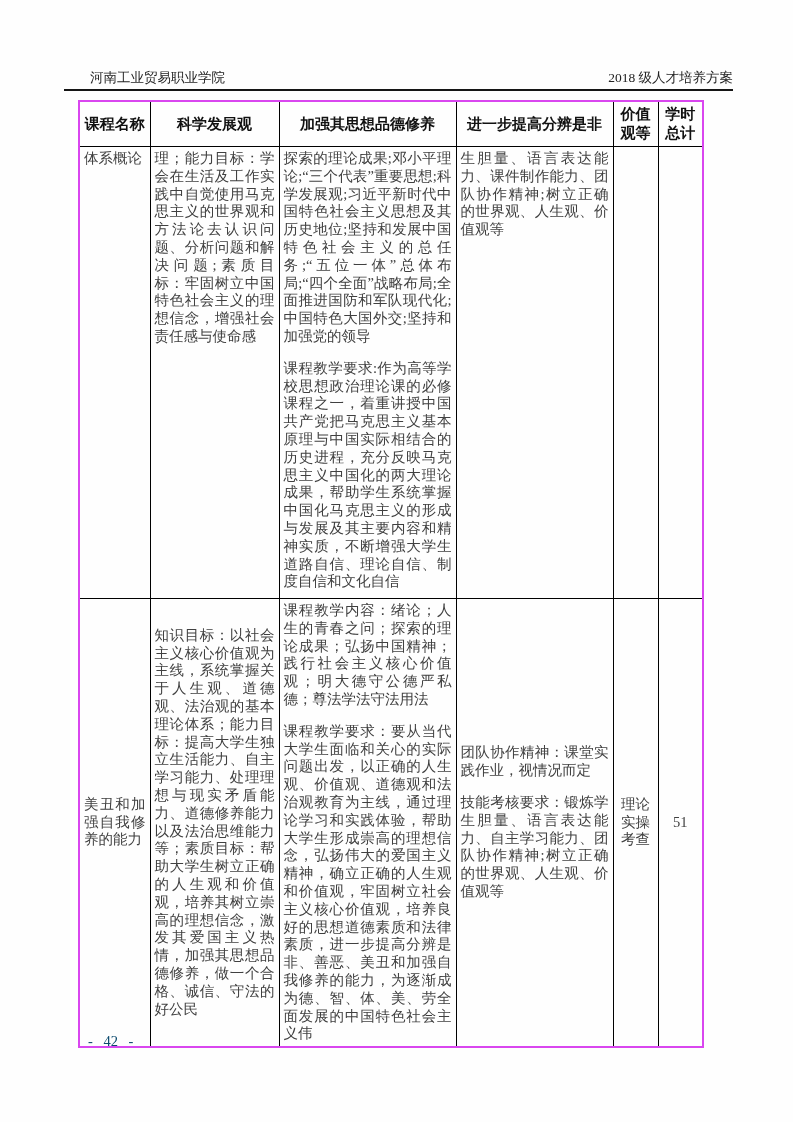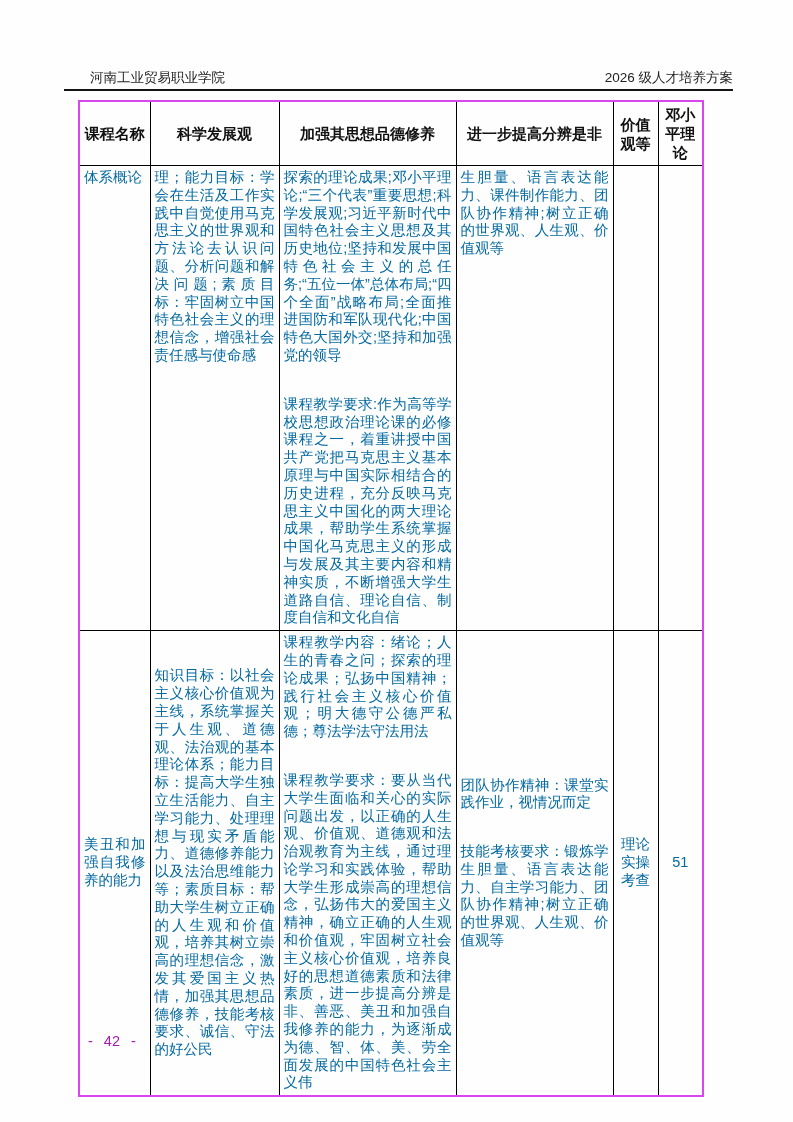--- a/index.html
+++ b/index.html
@@ -1,21 +1,21 @@
 <!DOCTYPE html>
 <html><head>
 <meta charset="utf-8">
 <style>
   html,body{margin:0;padding:0;background:#e8e8e8;}
   .page{
     position:relative;
     width:793px;height:1122px;
     background:#fefefe;
     margin:0 auto;
-    font-family:Liberation Sans, sans-serif;
+    font-family:Liberation Serif, serif;
     color:#1a1a1a;
     overflow:hidden;
   }
   .header{
     position:absolute;left:90px;top:70px;width:643px;
     display:flex;justify-content:space-between;
     font-size:13.5px;line-height:16px;color:#222;
   }
   .header-rule{
     position:absolute;left:64px;top:89px;width:669px;height:0;
@@ -33,63 +33,63 @@
     font-weight:normal;
     overflow:hidden;
   }
   .course-table th{
     font-weight:bold;font-size:15px;line-height:19px;
     text-align:center;vertical-align:middle;color:#111;
   }
   .course-table td{
     font-size:14.5px;line-height:17.8px;
     text-align:justify;text-justify:inter-character;
-    color:#0369a1;
+    color:#404040;
   }
   tr.head-row{height:40px;}
   tr.row-1{height:452px;}
   tr.row-2{height:416px;}
   td.v-top{vertical-align:top;}
   td.v-mid{vertical-align:middle;}
   td.h-center{text-align:center;}
   .cell p{margin:0;}
-  .cell p.gap{margin-top:31px;}
+  .cell p.gap{margin-top:14px;}
   .footer{
     position:absolute;left:88px;top:1033px;
-    font-size:14.5px;color:#a21caf;word-spacing:7px;
+    font-size:14.5px;color:#0c4a6e;word-spacing:7px;
   }
 </style>
 </head>
 <body>
 
 <div class="page">
 
   <div class="header">
     <span>河南工业贸易职业学院</span>
-    <span>2026 级人才培养方案</span>
+    <span>2018 级人才培养方案</span>
   </div>
   <div class="header-rule"></div>
 
   <table class="course-table">
     <colgroup>
       <col style="width:71px">
       <col style="width:129px">
       <col style="width:177px">
       <col style="width:157px">
       <col style="width:45px">
       <col style="width:45px">
     </colgroup>
     <tbody>
       <tr class="head-row">
         <th>课程名称</th>
         <th>科学发展观</th>
         <th>加强其思想品德修养</th>
         <th>进一步提高分辨是非</th>
         <th>价值观等</th>
-        <th>邓小平理论</th>
+        <th>学时总计</th>
       </tr>
 
       <tr class="row-1">
         <td class="v-top cell">
           <p>体系概论</p>
         </td>
         <td class="v-top cell">
           <p>理；能力目标：学会在生活及工作实践中自觉使用马克思主义的世界观和方法论去认识问题、分析问题和解决问题;素质目标：牢固树立中国特色社会主义的理想信念，增强社会责任感与使命感</p>
         </td>
         <td class="v-top cell">
@@ -105,21 +105,21 @@
         <td class="v-mid h-center cell">
           <p></p>
         </td>
       </tr>
 
       <tr class="row-2">
         <td class="v-mid cell">
           <p>美丑和加强自我修养的能力</p>
         </td>
         <td class="v-mid cell">
-          <p>知识目标：以社会主义核心价值观为主线，系统掌握关于人生观、道德观、法治观的基本理论体系；能力目标：提高大学生独立生活能力、自主学习能力、处理理想与现实矛盾能力、道德修养能力以及法治思维能力等；素质目标：帮助大学生树立正确的人生观和价值观，培养其树立崇高的理想信念，激发其爱国主义热情，加强其思想品德修养，技能考核要求、诚信、守法的好公民</p>
+          <p>知识目标：以社会主义核心价值观为主线，系统掌握关于人生观、道德观、法治观的基本理论体系；能力目标：提高大学生独立生活能力、自主学习能力、处理理想与现实矛盾能力、道德修养能力以及法治思维能力等；素质目标：帮助大学生树立正确的人生观和价值观，培养其树立崇高的理想信念，激发其爱国主义热情，加强其思想品德修养，做一个合格、诚信、守法的好公民</p>
         </td>
         <td class="v-top cell">
           <p>课程教学内容：绪论；人生的青春之问；探索的理论成果；弘扬中国精神；践行社会主义核心价值观；明大德守公德严私德；尊法学法守法用法</p>
           <p class="gap">课程教学要求：要从当代大学生面临和关心的实际问题出发，以正确的人生观、价值观、道德观和法治观教育为主线，通过理论学习和实践体验，帮助大学生形成崇高的理想信念，弘扬伟大的爱国主义精神，确立正确的人生观和价值观，牢固树立社会主义核心价值观，培养良好的思想道德素质和法律素质，进一步提高分辨是非、善恶、美丑和加强自我修养的能力，为逐渐成为德、智、体、美、劳全面发展的中国特色社会主义伟</p>
         </td>
         <td class="v-mid cell">
           <p>团队协作精神：课堂实践作业，视情况而定</p>
           <p class="gap">技能考核要求：锻炼学生胆量、语言表达能力、自主学习能力、团队协作精神;树立正确的世界观、人生观、价值观等</p>
         </td>
         <td class="v-mid h-center cell">

